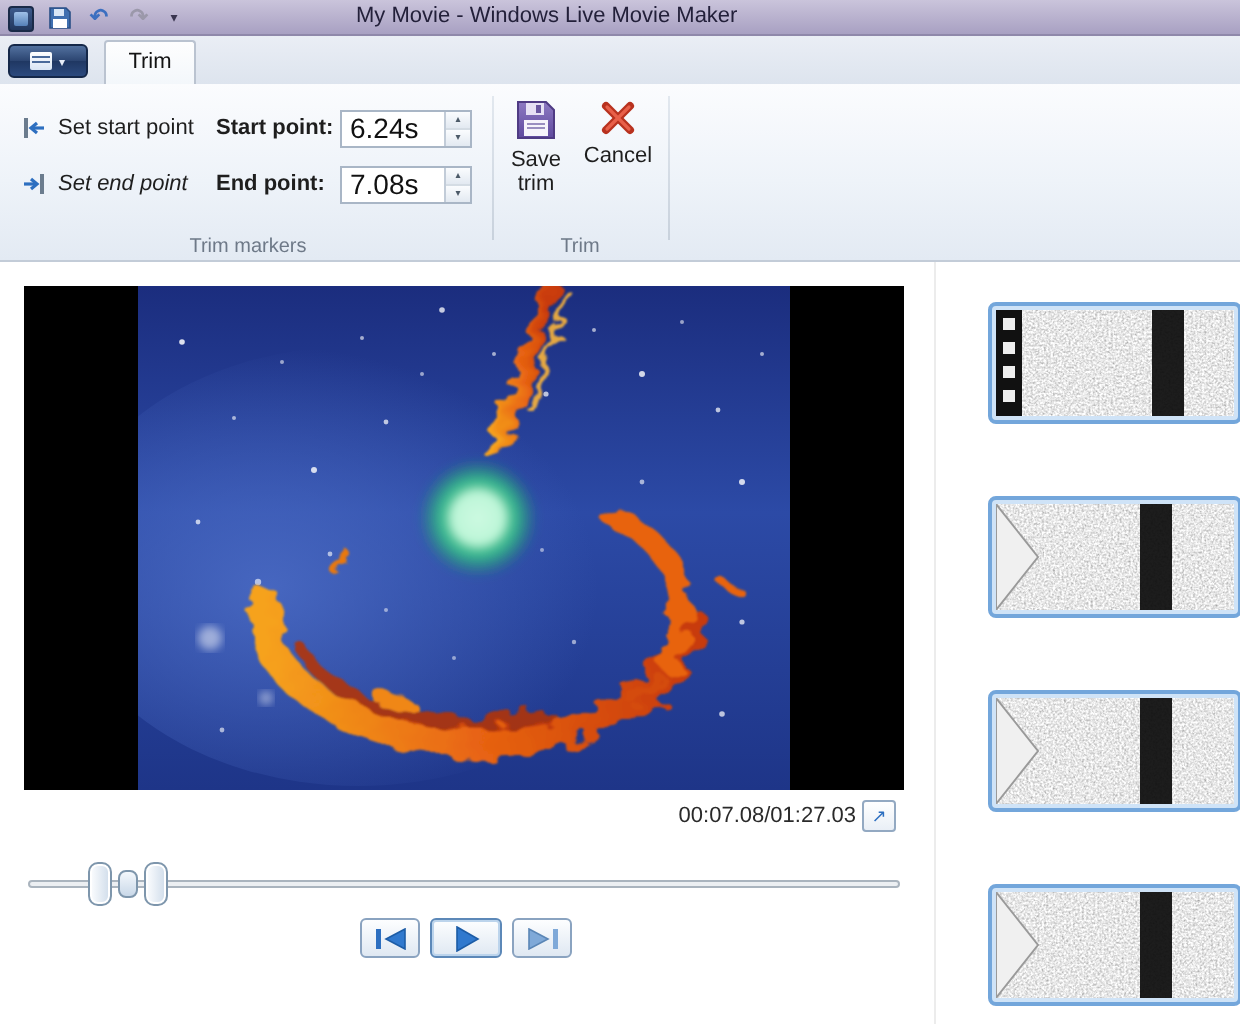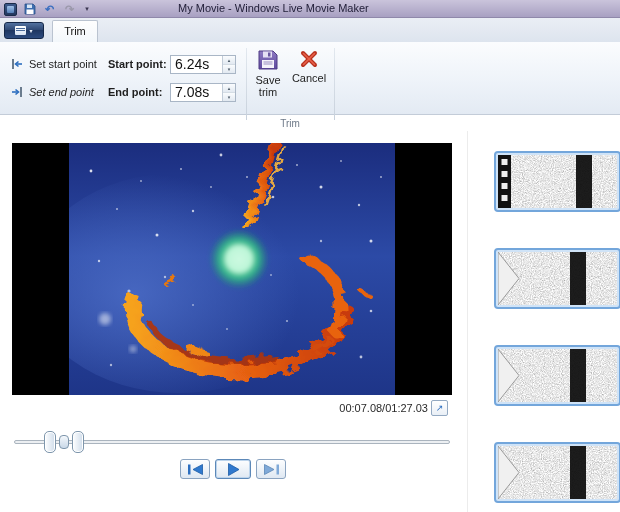--- a/index.html
+++ b/index.html
@@ -31,21 +31,21 @@
   .menu-ico{width:11px;height:9px;background:linear-gradient(#ffffff,#d8e4f4);border-radius:1px;position:relative;}
   .menu-ico::after{content:"";position:absolute;left:1px;right:1px;top:2px;height:5px;
     background:repeating-linear-gradient(to bottom,#4a6a9a 0,#4a6a9a 1px,transparent 1px,transparent 2.5px);}
   .menu-caret{font-size:6px;color:#e8eef8;}
   .tab{position:absolute;left:52px;top:2px;width:46px;height:22px;text-align:center;
     line-height:21px;font-size:11px;color:#141414;}
   .tab.active{background:linear-gradient(#fefefe,#f3f7fb);border:1px solid #bac3d0;
     border-bottom:0;border-radius:2px 2px 0 0;}
 
   
-  .ribbon{position:absolute;left:0;top:42px;width:620px;height:73px;
+  .ribbon{position:absolute;left:0;top:42px;width:620px;height:89px;
     background:linear-gradient(#fbfcfe,#eef3f9 55%,#e3eaf3);border-bottom:1px solid #c3ccd8;}
   .vdiv{position:absolute;top:6px;height:72px;width:1px;background:linear-gradient(#e2e8ef,#c8d1dc);}
   .d1{left:246px;}
   .d2{left:334px;}
   .group{position:absolute;top:0;height:89px;}
   .g1{left:4px;width:240px;}
   .g2{left:248px;width:84px;}
   .flat-btn{position:absolute;left:6px;display:flex;align-items:center;gap:5px;background:none;
     border:0;font:11px "Liberation Sans",sans-serif;color:#1e1e1e;height:18px;padding:0;}
   .b1{top:13px;}
@@ -165,20 +165,21 @@
 
       <span class="fld-lbl l2">End point:</span>
       <div class="spin s2">
         <span class="spin-val">7.08s</span>
         <span class="spin-btns">
           <span class="su">▴</span>
           <span class="sd">▾</span>
         </span>
       </div>
 
+      <div class="grp-lbl">Trim markers</div>
     </div>
 
     <div class="vdiv d1"></div>
 
     <div class="group g2">
       <button class="big-btn save">
         <svg width="22" height="22" viewBox="0 0 22 22">
           <defs>
             <linearGradient id="fgrad" x1="0" y1="0" x2="0" y2="1">
               <stop offset="0" stop-color="#8d79c2"></stop>

